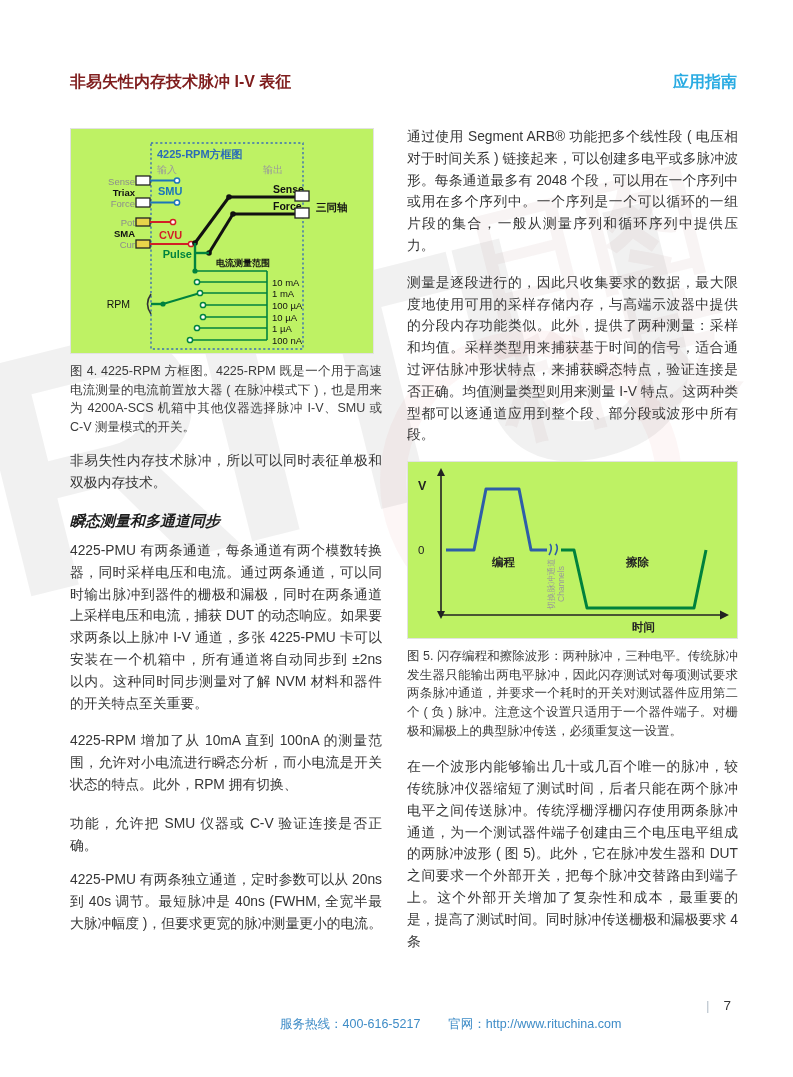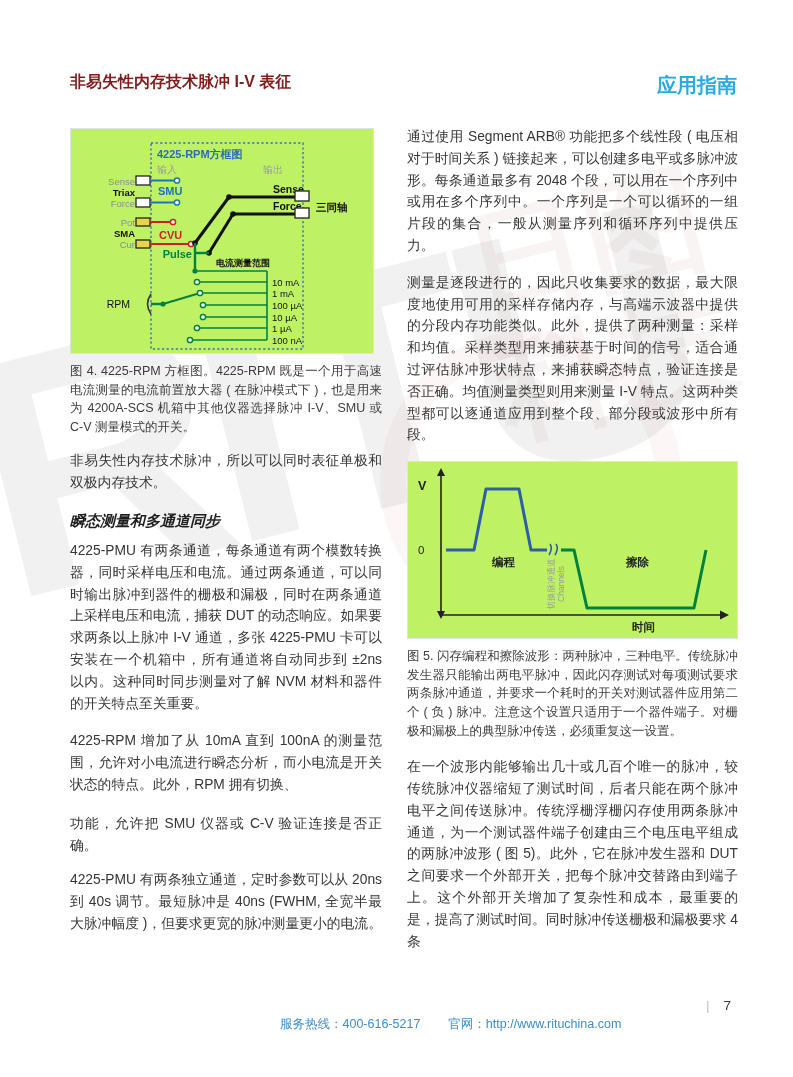--- a/index.html
+++ b/index.html
@@ -8,21 +8,21 @@
   
   .wm{position:absolute;pointer-events:none;user-select:none;}
   .wm-ritu{left:-30px;top:230px;font-size:340px;font-weight:bold;color:rgba(120,120,120,0.10);
            transform:rotate(-14deg);letter-spacing:-18px;line-height:1;}
   .wm-cn{left:480px;top:170px;font-size:120px;font-weight:bold;color:rgba(170,120,120,0.08);
          transform:rotate(-14deg);line-height:1.05;width:300px;}
   .wm-ring{left:380px;top:330px;width:250px;height:250px;border:26px solid rgba(210,80,80,0.05);
            border-radius:50%;}
   
   .hdr-title{position:absolute;left:70px;top:72px;font-size:16px;font-weight:600;color:#7f1d1d;}
-  .hdr-badge{position:absolute;right:56px;top:72px;font-size:20px;font-weight:600;color:#29abe2;}
+  .hdr-badge{position:absolute;right:56px;top:72px;font-size:16px;font-weight:600;color:#29abe2;}
   
   .col-left{position:absolute;left:70px;top:128px;width:312px;}
   .col-right{position:absolute;left:407px;top:126px;width:331px;}
   p.body{font-size:13.8px;line-height:21.8px;text-align:justify;margin:0 0 13px 0;color:#363636;}
   h3.sec{font-size:15px;font-weight:bold;color:#1e1e1e;margin:18px 0 9px 0;font-style:italic;}
   .caption{font-size:12.5px;line-height:18.6px;color:#3c3c3c;text-align:justify;margin:8px 0 14px 0;}
   .caption b{font-weight:normal;}
   .figframe{border:1px solid #e2e2e2;background:#bef264;}
   .fig4{width:302px;height:224px;}
   .fig5{width:329px;height:176px;}

